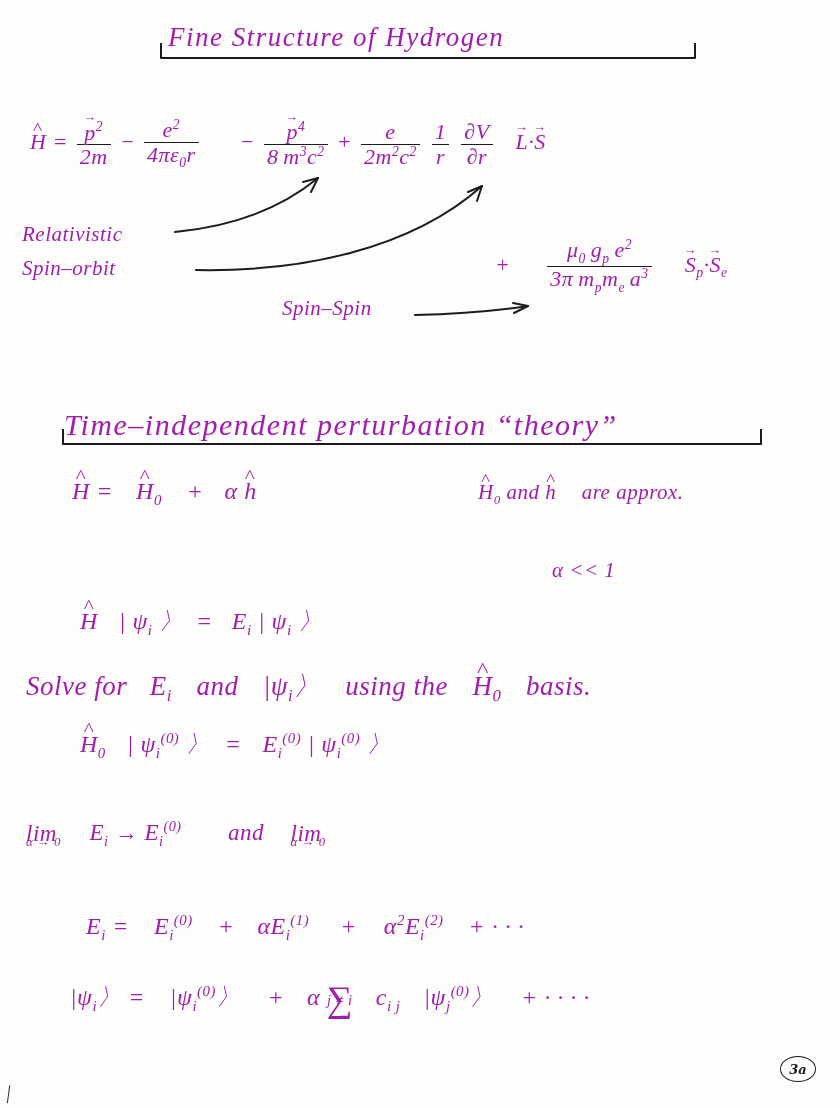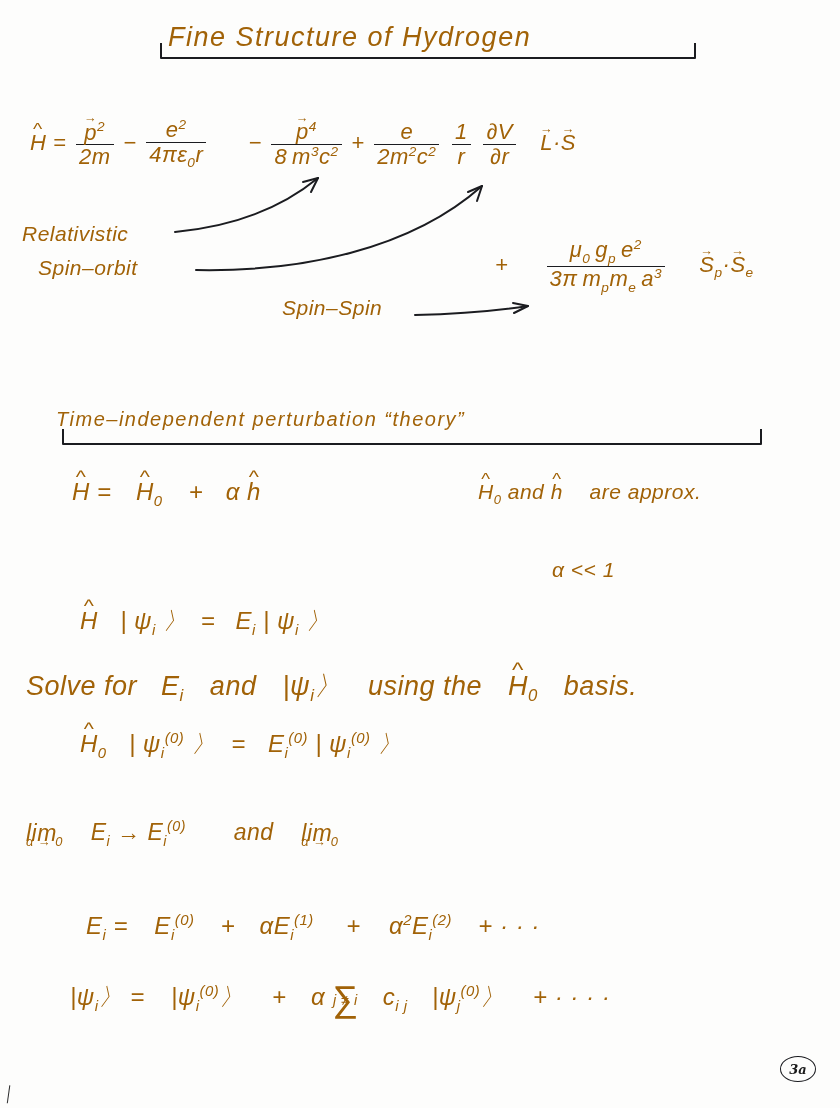--- a/index.html
+++ b/index.html
@@ -16,23 +16,23 @@
     color: #1a1a1a;
   }
   .page {
     position: absolute;
     inset: 0;
     background: #fdfdfc;
   }
   
   .hw {
     position: absolute;
-    font-family: Liberation Sans, sans-serif;
-    font-style: italic;
-    color: #a16207;
+    font-family: Liberation Serif, serif;
+    font-style: italic;
+    color: #a21caf;
     white-space: nowrap;
     letter-spacing: 0.5px;
   }
 
   
   .title {
     font-size: 27px;
     font-style: italic;
     letter-spacing: 1.5px;
   }
@@ -200,21 +200,21 @@
       <span class="den">∂r</span>
     </span>
 
     <span style="display:inline-block;width:8px;"></span>
     <span>
       <span class="vec">L</span>·<span class="vec">S</span>
     </span>
   </div>
 
   <div class="hw" style="left:22px; top:222px; font-size:21px;">Relativistic</div>
-  <div class="hw" style="left:22px; top:256px; font-size:21px;margin-left:16px;">Spin–orbit</div>
+  <div class="hw" style="left:22px; top:256px; font-size:21px;">Spin–orbit</div>
   <div class="hw" style="left:282px; top:296px; font-size:21px;">Spin–Spin</div>
 
   <div class="hw" style="left:495px; top:238px; font-size:22px;">
     <span>+</span>
     <span style="display:inline-block;width:22px;"></span>
     <span class="frac">
       <span class="num">μ<span class="sub">0</span> g<span class="sub">p</span> e<span class="sup">2</span></span>
       <span class="den">3π m<span class="sub">p</span>m<span class="sub">e</span> a<span class="sup">3</span></span>
     </span>
     <span style="display:inline-block;width:18px;"></span>
@@ -228,21 +228,21 @@
     <path d="M175 232 C 240 226, 285 205, 318 178" fill="none" stroke="#1b1c20" stroke-width="2" stroke-linecap="round"></path>
     <path d="M318 178 L 303 182 M318 178 L 311 192" fill="none" stroke="#1b1c20" stroke-width="2" stroke-linecap="round"></path>
 
     <path d="M196 270 C 300 272, 410 250, 482 186" fill="none" stroke="#1b1c20" stroke-width="2" stroke-linecap="round"></path>
     <path d="M482 186 L 468 192 M482 186 L 477 201" fill="none" stroke="#1b1c20" stroke-width="2" stroke-linecap="round"></path>
 
     <path d="M415 315 C 460 314, 495 311, 528 306" fill="none" stroke="#1b1c20" stroke-width="2" stroke-linecap="round"></path>
     <path d="M528 306 L 513 303 M528 306 L 514 313" fill="none" stroke="#1b1c20" stroke-width="2" stroke-linecap="round"></path>
   </svg>
 
-  <div class="hw title" style="left:56px; top:408px; font-size:20px;">Time–independent perturbation “theory”</div>
+  <div class="hw title" style="left:64px; top:408px; font-size:30px;">Time–independent perturbation “theory”</div>
   <div class="title-underline" style="left:62px; top:443px; width:700px;"></div>
   <div class="title-tick" style="left:62px; top:429px; height:15px;"></div>
   <div class="title-tick" style="left:760px; top:429px; height:15px;"></div>
 
   <div class="hw" style="left:72px; top:478px; font-size:24px;">
     <span class="hat">H</span>
     <span>=</span>
     <span style="display:inline-block;width:10px;"></span>
     <span class="hat">H</span><span class="sub">0</span>
     <span style="display:inline-block;width:12px;"></span>

